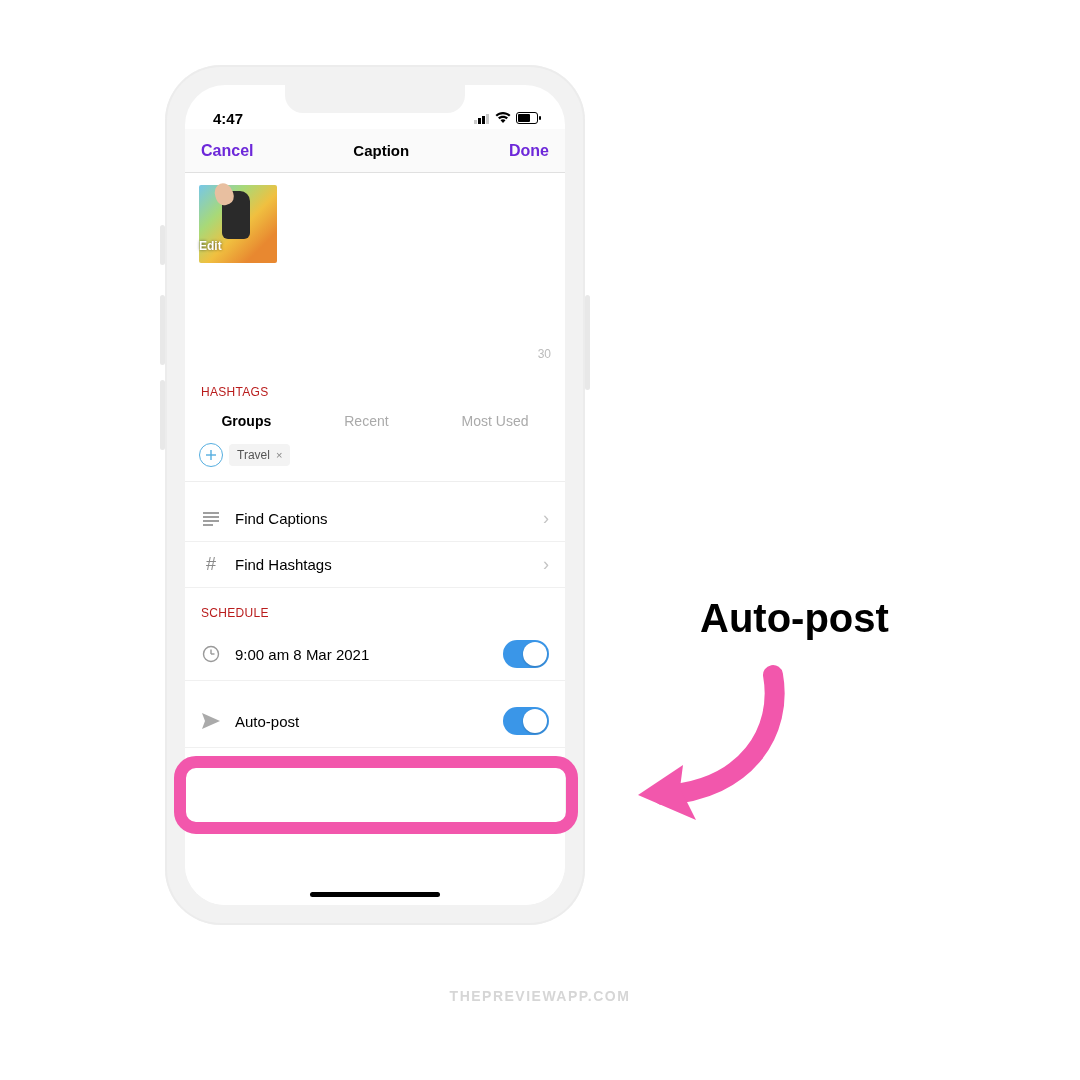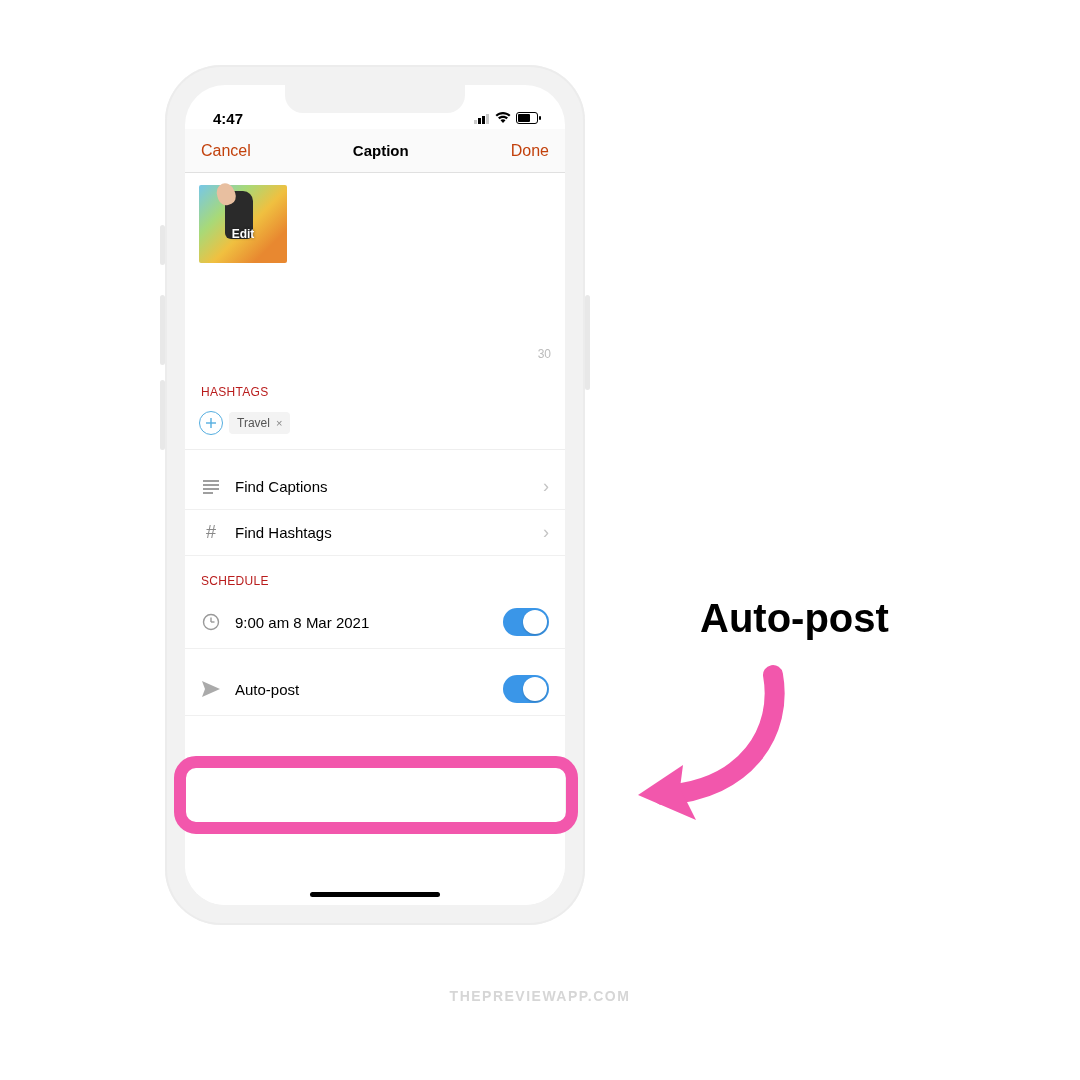--- a/index.html
+++ b/index.html
@@ -56,32 +56,32 @@
   .status-icons { display:flex; align-items:center; gap:5px; }
   .navbar {
     height: 44px;
     display: flex; align-items: center; justify-content: space-between;
     padding: 0 16px;
     border-bottom: 1px solid #e0e0e0;
     background: #fafafa;
     font-size: 16px;
   }
   .nav-title { font-weight: 700; font-size: 15px; }
-  .nav-btn { color: #c2410c; font-weight: 400; }
+  .nav-btn { color: #6d28d9; font-weight: 700; }
   .editor {
     display: flex; gap: 12px;
     padding: 12px 14px 0 14px;
     min-height: 170px;
   }
   .thumb {
-    width: 88px; height: 78px; border-radius: 2px;
+    width: 78px; height: 78px; border-radius: 2px;
     position: relative;
     background: linear-gradient(135deg, #76c7e8 0%, #a8d978 30%, #f0c040 55%, #e88830 80%);
-    display:flex; align-items:flex-end; justify-content:center;
-    color:#fff; font-size:12px; font-weight:700; padding-bottom:22px;
+    display:flex; align-items:flex-end; justify-content:flex-start;
+    color:#fff; font-size:12px; font-weight:700; padding-bottom:10px;
     flex-shrink:0;
   }
   .thumb::before{
     content:""; position:absolute; left:30%; top:8%; width:28px; height:48px;
     background: #2a2a2a; border-radius: 10px 10px 6px 6px;
   }
   .thumb::after{
     content:""; position:absolute; left:20%; top:-2%; width:18px; height:22px;
     background:#e8bfa0; border-radius:50% 50% 40% 40%; transform:rotate(-20deg);
   }
@@ -202,20 +202,25 @@
     </div>
 
     <div class="editor">
       <div class="thumb">
         <span style="position:relative;z-index:2;text-shadow:0 0 3px rgba(0,0,0,.6)">Edit</span>
       </div>
     </div>
     <div class="char-count">30</div>
 
     <div class="section-hdr">HASHTAGS</div>
+    <div class="tabs">
+      <span class="active">Groups</span>
+      <span>Recent</span>
+      <span>Most Used</span>
+    </div>
     <div class="chips-row">
       <div class="add-circle">
         <svg width="12" height="12" viewBox="0 0 12 12">
             <line x1="6" y1="1" x2="6" y2="11" stroke="#55aee0" stroke-width="1.4"></line>
             <line x1="1" y1="6" x2="11" y2="6" stroke="#55aee0" stroke-width="1.4"></line>
           </svg>
       </div>
       <div class="chip">
         <span>Travel</span>
         <span class="x">×</span>

